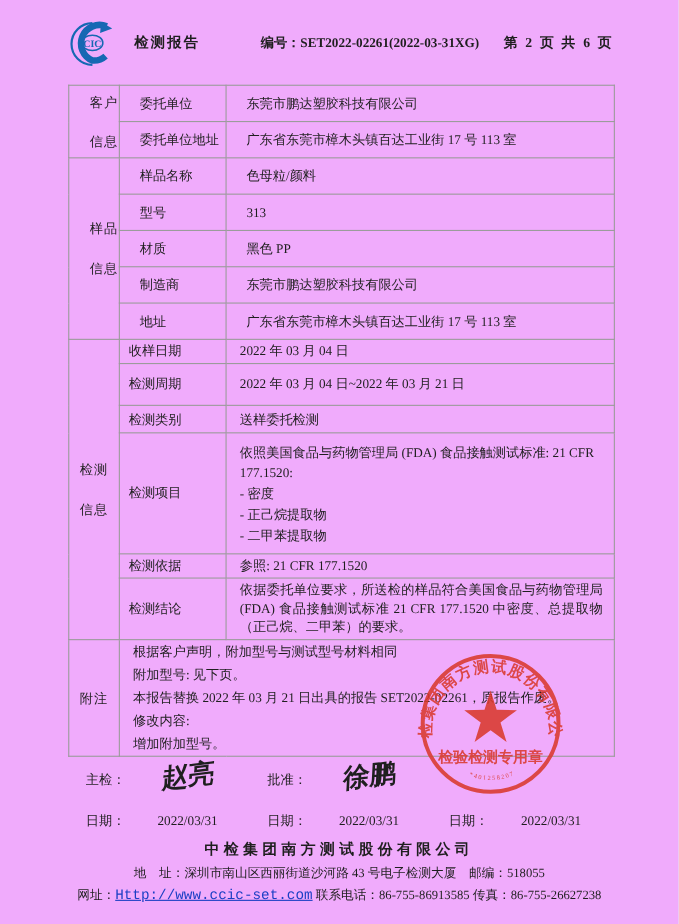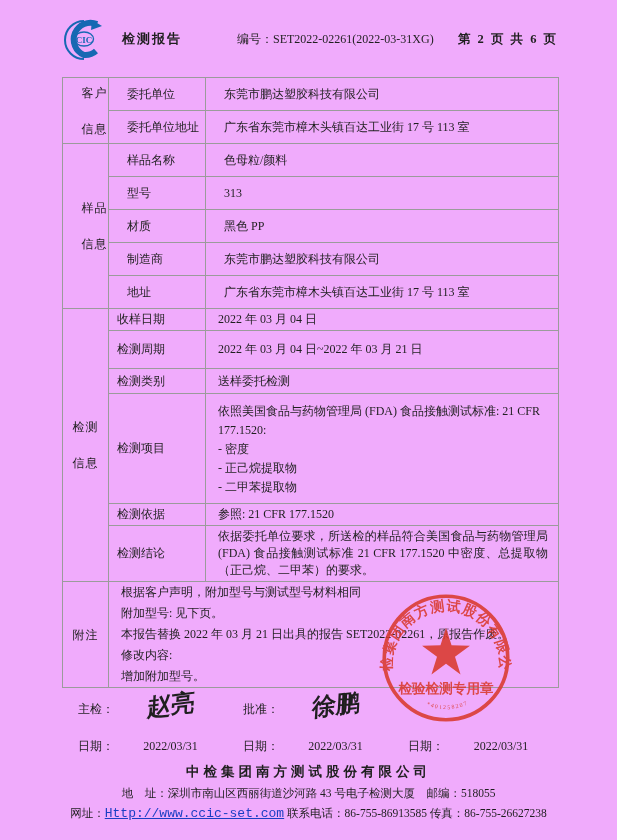--- a/index.html
+++ b/index.html
@@ -11,21 +11,21 @@
     background:#f0abfc;
     font-family:"Liberation Serif", serif;
     color:#1f1f1f;
     overflow:hidden;
   }
   
   .header { position:absolute; top:14px; left:62px; width:496px; height:50px;
             display:flex; align-items:center; }
   .logo { width:44px; height:44px; flex:0 0 44px; }
   .report-title { font-size:13px; font-weight:bold; margin-left:16px; letter-spacing:2px; }
-  .report-no { font-size:12px; font-weight:normal; margin-left:55px; white-space:nowrap; }
+  .report-no { font-size:12px; font-weight:bold; margin-left:55px; white-space:nowrap; }
   .page-info { font-size:12.5px; font-weight:bold; margin-left:auto; letter-spacing:2px; white-space:nowrap; }
   
   table.report { position:absolute; top:77px; left:62px; width:496px;
                  border-collapse:collapse; table-layout:fixed; }
   table.report td { border:1px solid #9b9b9b; font-size:12px; vertical-align:middle;
                     background:transparent; }
   td.group { width:46px; text-align:center; font-size:12px; letter-spacing:1px; }
   td.group span { display:block; line-height:1; }
   td.group span + span { margin-top:24px; }
   td.flabel { width:97px; padding-left:8px; }

